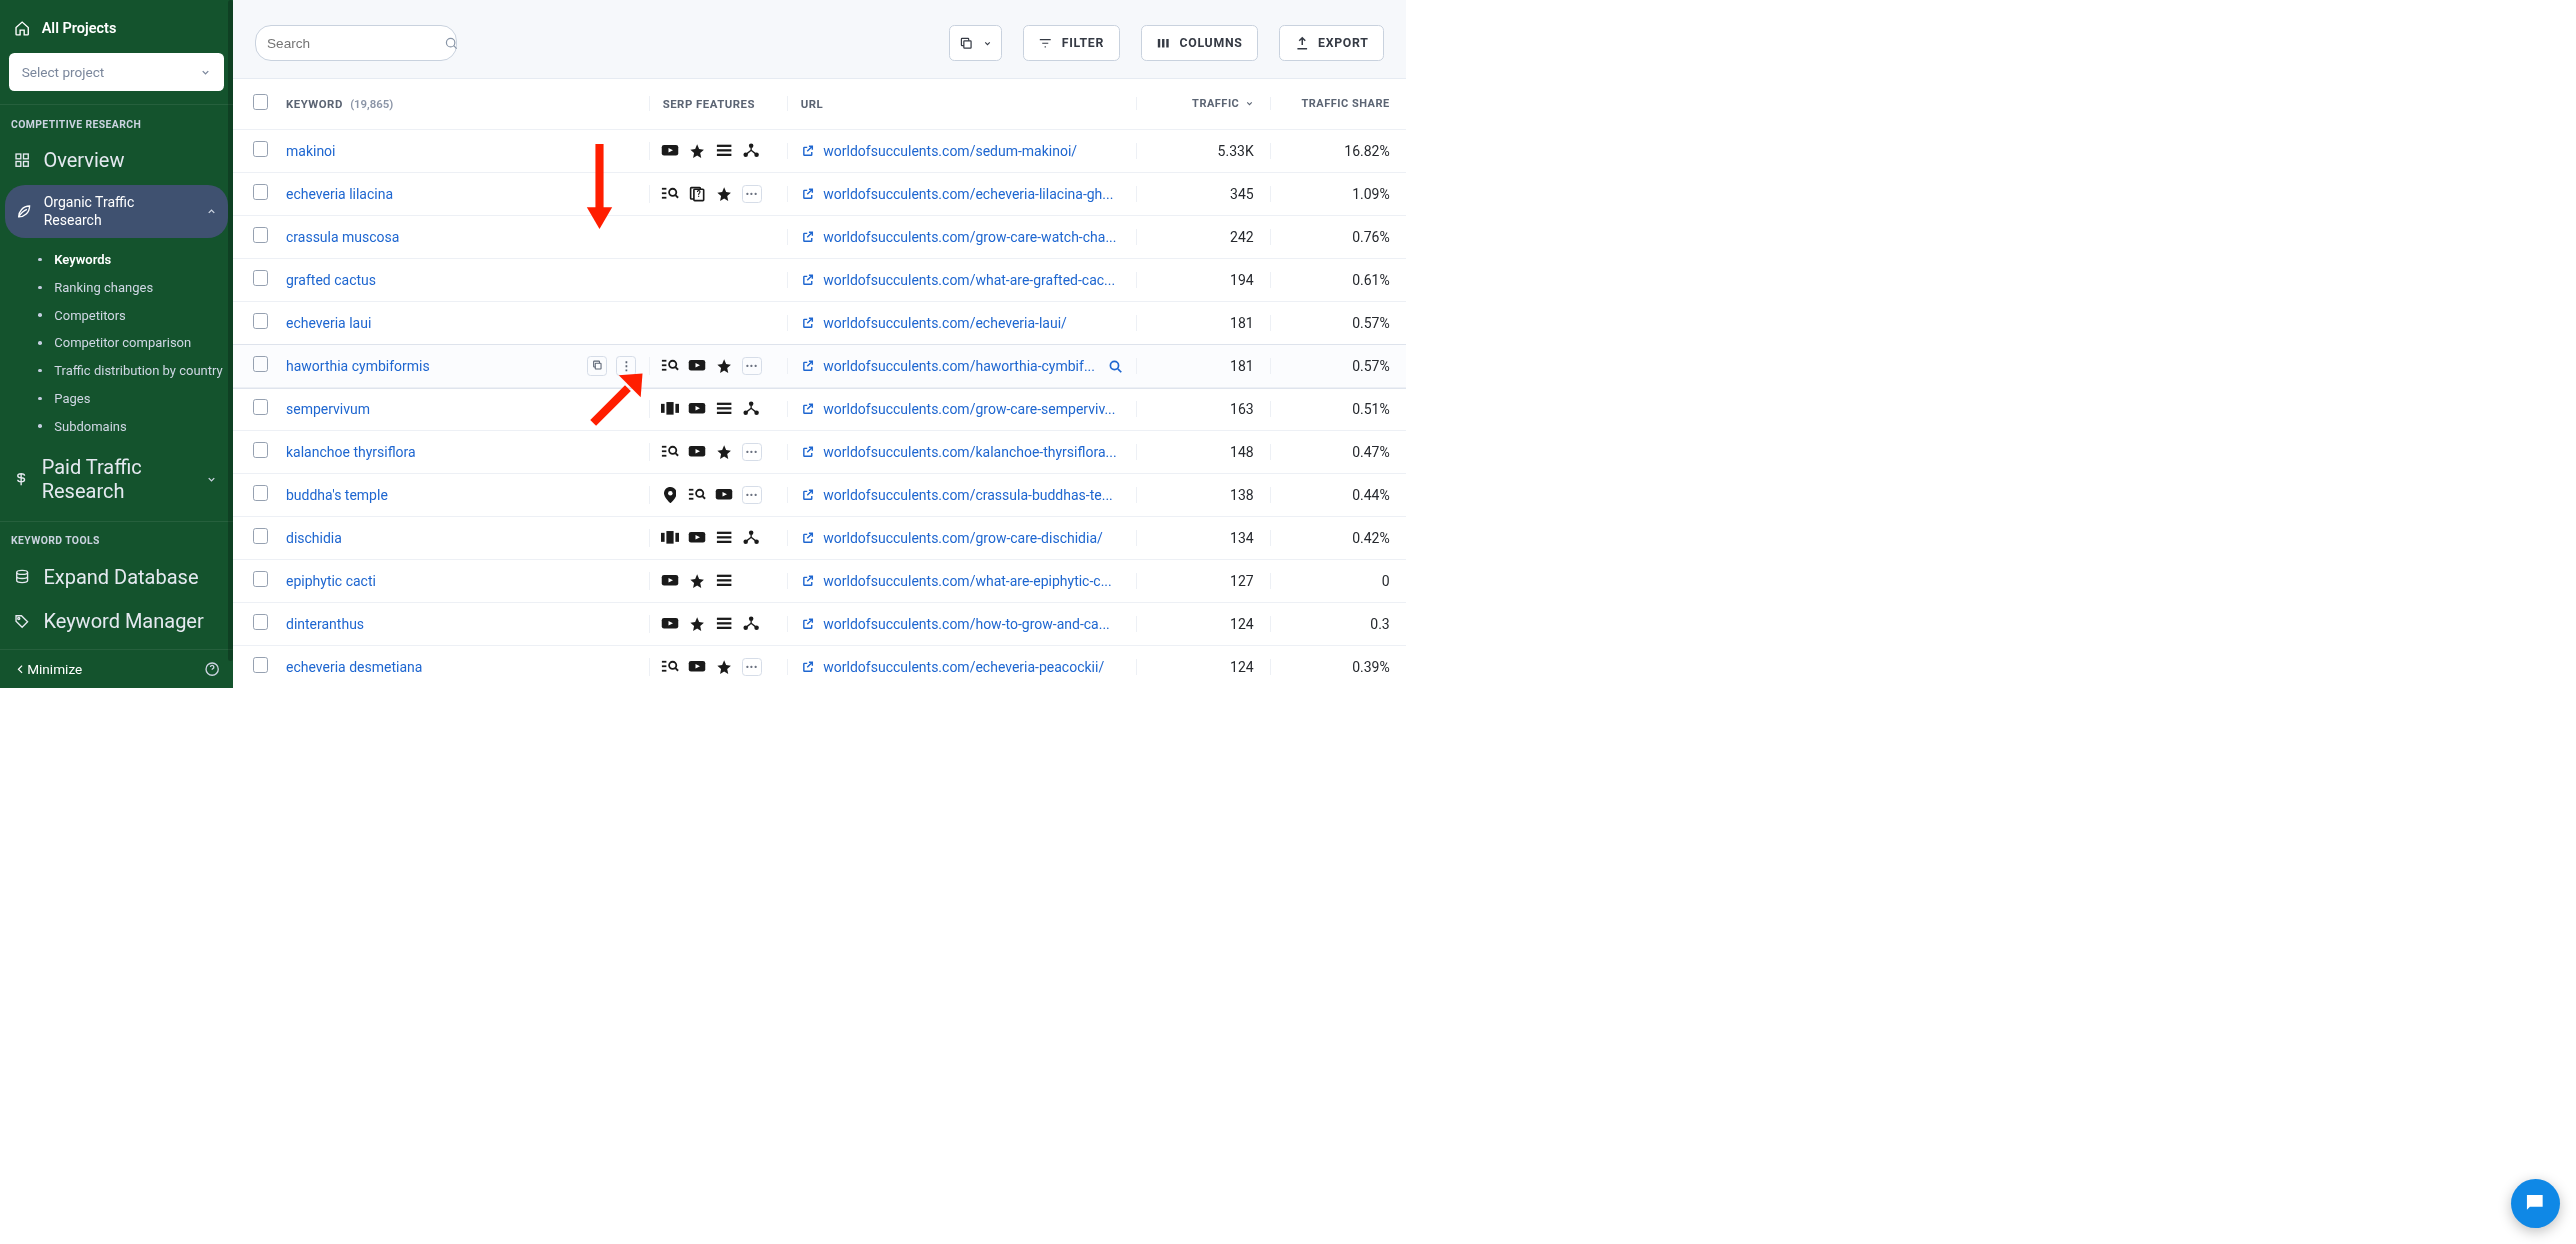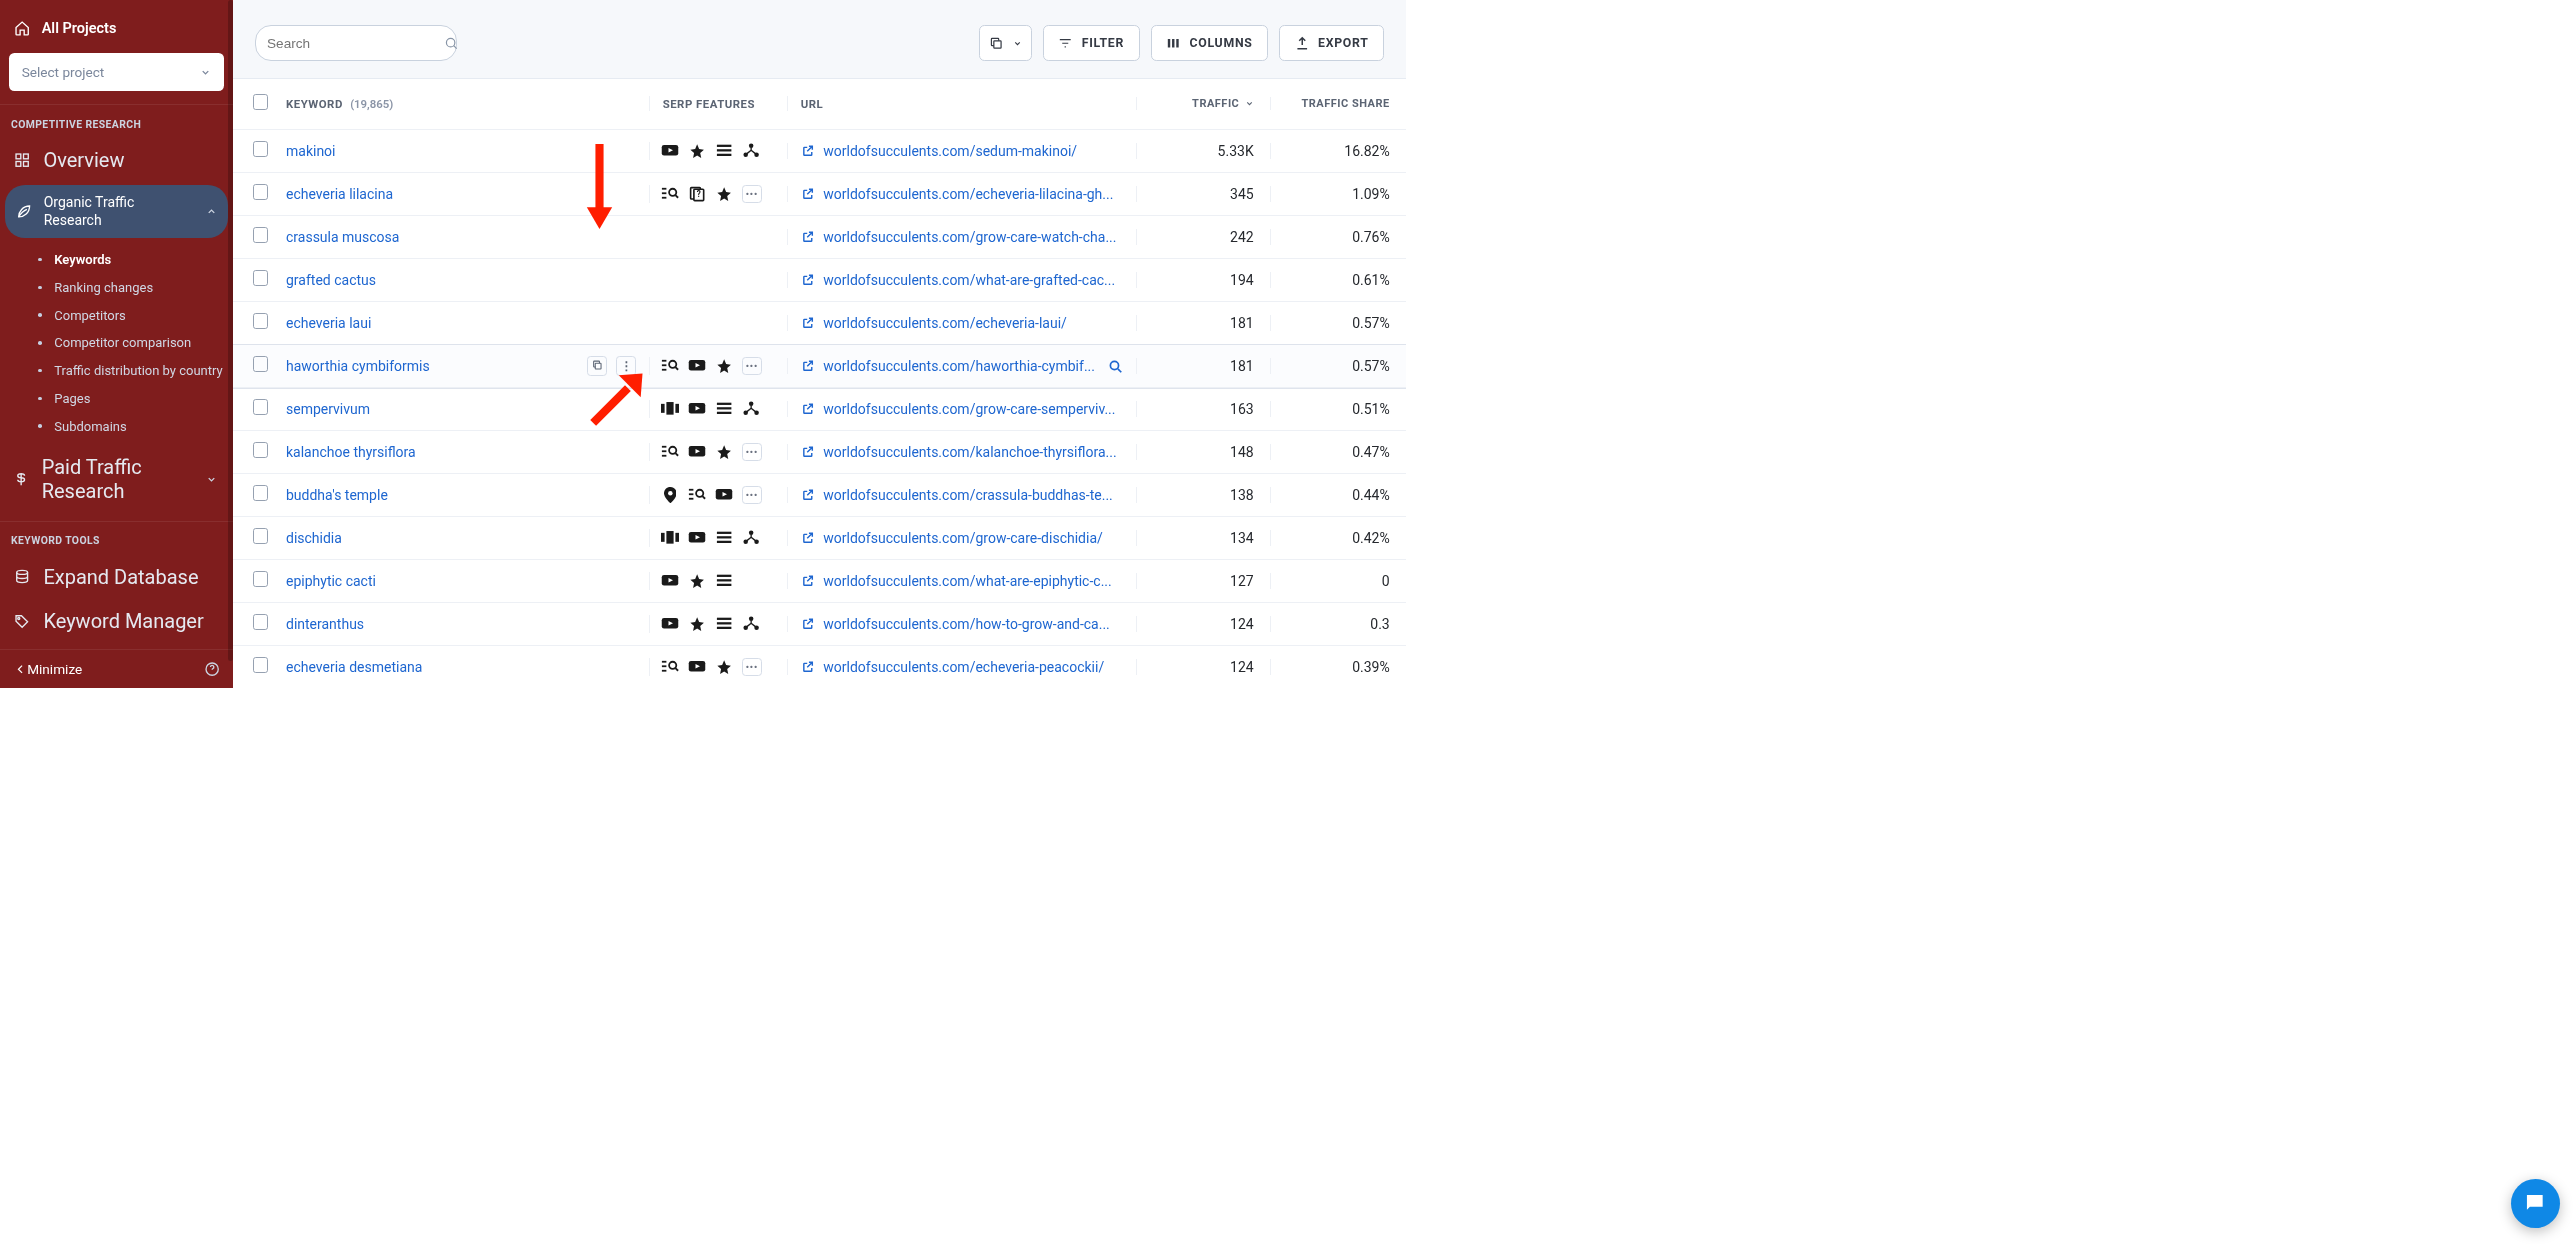--- a/index.html
+++ b/index.html
@@ -1,18 +1,18 @@
 <!DOCTYPE html>
 <html style="font-size:14.5px"><head>
 <meta charset="utf-8">
 <style>
 * { margin: 0; padding: 0; box-sizing: border-box; }
 body { font-family: -apple-system, BlinkMacSystemFont, "Segoe UI", Roboto, Helvetica, Arial, sans-serif; font-size: 12.7px; color: #333; overflow: hidden; }
 .app { display: flex; width:1406px; height: 688px; }
-.sidebar { width: 233px; background: #7f1d1d; color: #fff; display:flex; flex-direction:column; flex-shrink:0; position: relative;}
+.sidebar { width: 233px; background: #14532d; color: #fff; display:flex; flex-direction:column; flex-shrink:0; position: relative;}
 .sb-top { padding: 14.5px 9px 7.3px 9px; }
 .sb-all { display:flex; align-items:center; gap: 11px; padding: 5.4px 5.4px 12.7px 5.4px; font-size: 14.5px; font-weight: 600; }
 .sb-select { background:#fff; border-radius: 5.4px; color:#7b879c; display:flex; align-items:center; justify-content: space-between; padding: 11px 12.7px; font-size:13.6px; margin-top: 3.6px; cursor:pointer;}
 .sb-scroll { position: absolute; right: 0; top: 0; bottom: 27px; width: 5.4px; background: rgba(0,0,0,.22); border-radius: 2.7px; }
 .sb-section-title { font-size: 10.4px; letter-spacing: 0.4px; font-weight: 700; color: #cbd3e0; padding: 12.7px 11px 7.3px 11px; }
 .sb-hr { border-top: 0.9px solid rgba(255,255,255,.08); margin: 5.4px 0 0 0;}
 .nav-item { display:flex; align-items:center; gap:12.7px; padding: 10px 12.7px; font-size:20px; color:#e5e9f0; cursor:pointer;}
 .nav-item .icon { width:18px; display:flex; align-items:center; justify-content:center;}
 .nav-parent { background:#3f5170; border-radius: 20px; margin: 3.6px 5.4px; padding: 9px 11px; display:flex; align-items:center; gap:11px; position:relative;}
 .nav-parent .label-wrap { flex: 1; font-size:14px; line-height: 1.25;}
@@ -21,21 +21,21 @@
 .nav-sub .sub-item { display:flex; align-items:center; gap:9px; padding:6.4px 5.4px; font-size: 13px; color:#d0d7e4; cursor:pointer;}
 .nav-sub .sub-item.active { color:#fff; font-weight:600;}
 .nav-sub .bullet { width:3.6px; height:3.6px; border-radius:50%; background:#c5cee0; flex-shrink:0; margin-left: 7.3px; margin-right: 3.6px; }
 .sb-bottom { margin-top:auto; border-top:0.9px solid rgba(255,255,255,.08); display:flex; align-items:center; justify-content:space-between; padding: 11px 12.7px; }
 .sb-bottom .min { display:flex; align-items:center; font-size:13.6px; }
 
 .main { flex:1; background:#f6f8fb; display:flex; flex-direction:column; min-width:0; }
 .toolbar { display:flex; align-items:center; justify-content:space-between; padding: 25.4px 22px 16.3px 22px; }
 .search-box { width:202px; height: 36px; border:0.9px solid #c9d2de; border-radius:16px; background:#fff; display:flex; align-items:center; padding: 0 11px; color:#8895a7; }
 .search-box input { border:0; outline:0; font-size:13.6px; flex:1; background:transparent; color:#333;}
-.tb-right { display:flex; gap:11px; }
+.tb-right { display:flex; gap:21px; }
 .tb-btn { height: 36px; border:0.9px solid #c9d2de; border-radius:5.4px; background:#fff; display:flex; align-items:center; gap:9px; padding:0 14.5px; font-size:12.3px; font-weight:700; letter-spacing:0.7px; color:#353a44; cursor:pointer; text-transform:uppercase;}
 .tb-btn.small { padding: 0 9px; }
 .tabular { flex:1; background:#fff; border-top:0.9px solid #e6ebf2; overflow:hidden;}
 .t-head, .t-row { display:flex; align-items:center; border-bottom:0.9px solid #edf0f5; }
 .t-head { height:51px; }
 .t-row { height:43px; }
 .t-row.hovered { background:#fbfcfe; box-shadow: 0 0.9px 0 #dce2eb, 0 -0.9px 0 #dce2eb; position: relative; z-index: 2;}
 .col-check { width: 44px; padding-left: 20px;}
 .chk { width:15.4px; height:15.4px; border:1.8px solid #96a1b1; border-radius:2.7px; display:inline-block;}
 .col-kw { flex:1; min-width:0; padding-left: 9px;}

